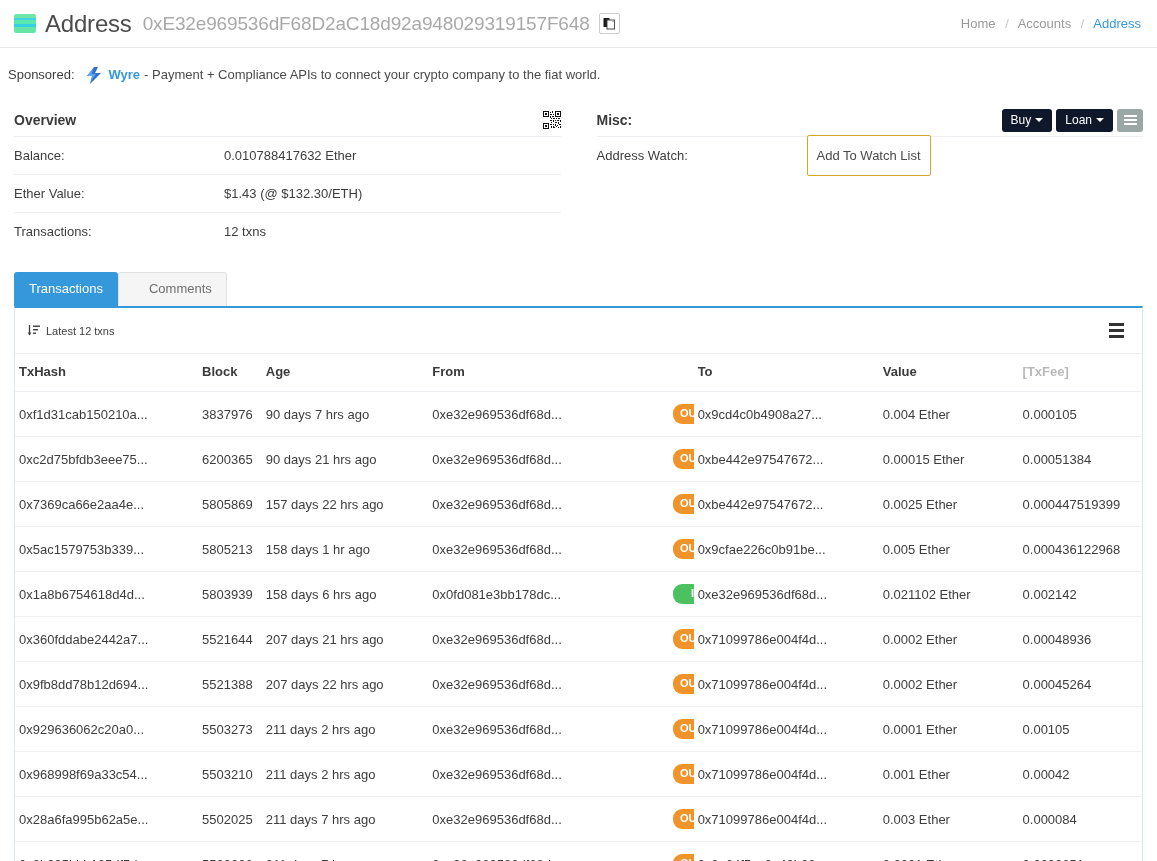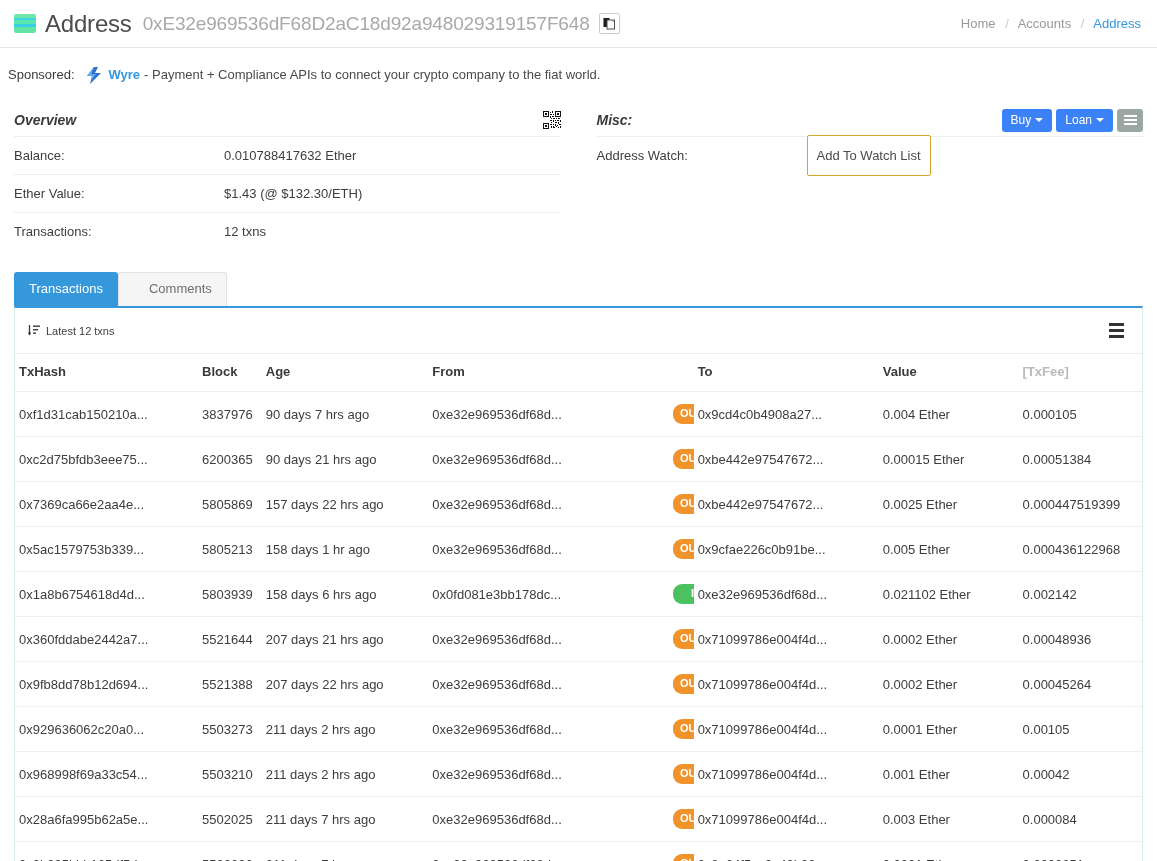--- a/index.html
+++ b/index.html
@@ -97,26 +97,25 @@
   .panel-title-row {
     display: flex;
     align-items: center;
     justify-content: space-between;
     height: 32px;
   }
   .panel-title {
     font-size: 14px;
     font-weight: bold;
     color: #3a3a3a;
-    font-style: italic;
   }
   .qr-icon { width: 18px; height: 18px; }
   .btn-group { display: flex; align-items: center; gap: 4px; }
   .btn-blue {
-    background: #3b82f6;
+    background: #0f172a;
     color: #ffffff;
     border: none;
     border-radius: 3px;
     font-size: 12px;
     padding: 5px 9px 6px 9px;
     font-family: "Liberation Sans", sans-serif;
     cursor: pointer;
     line-height: 1;
     white-space: nowrap;
   }

